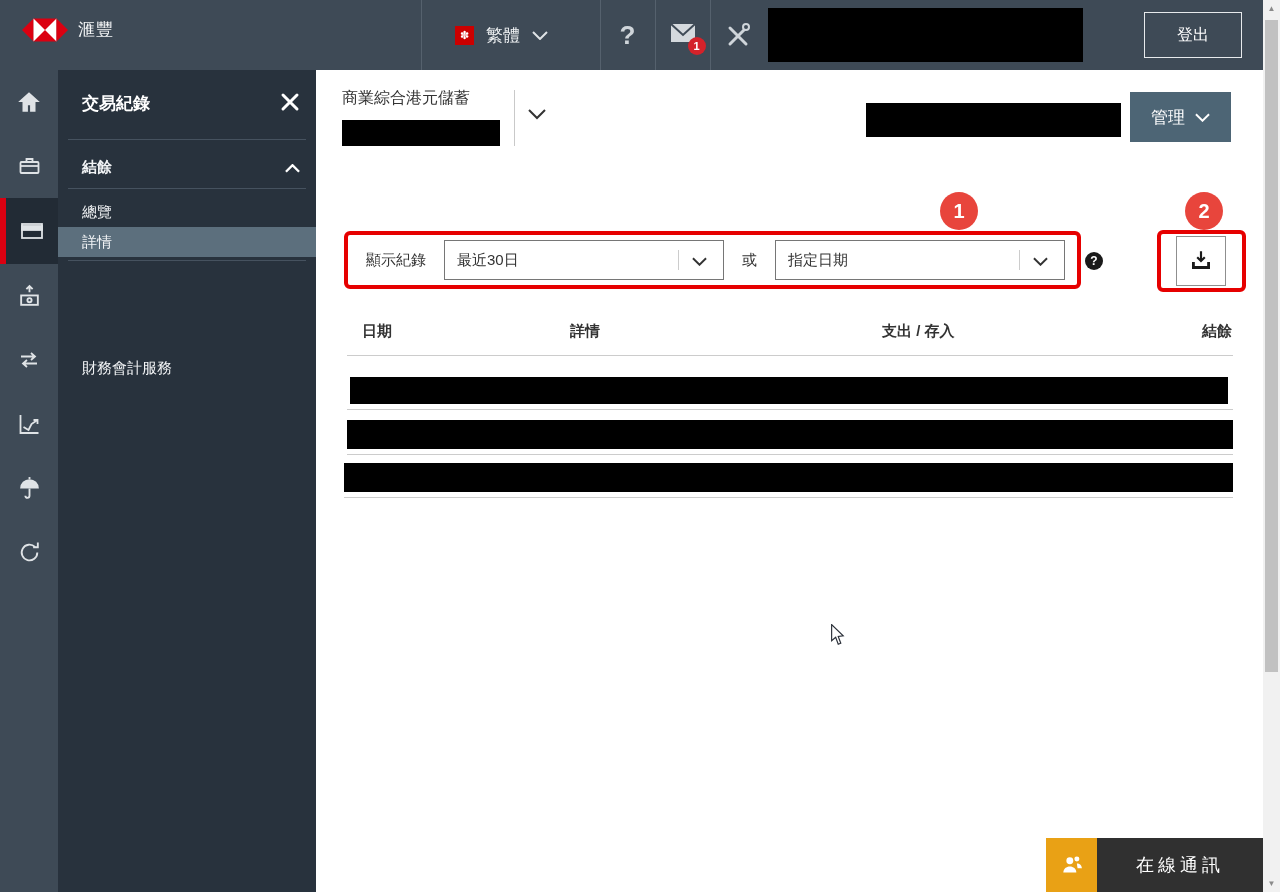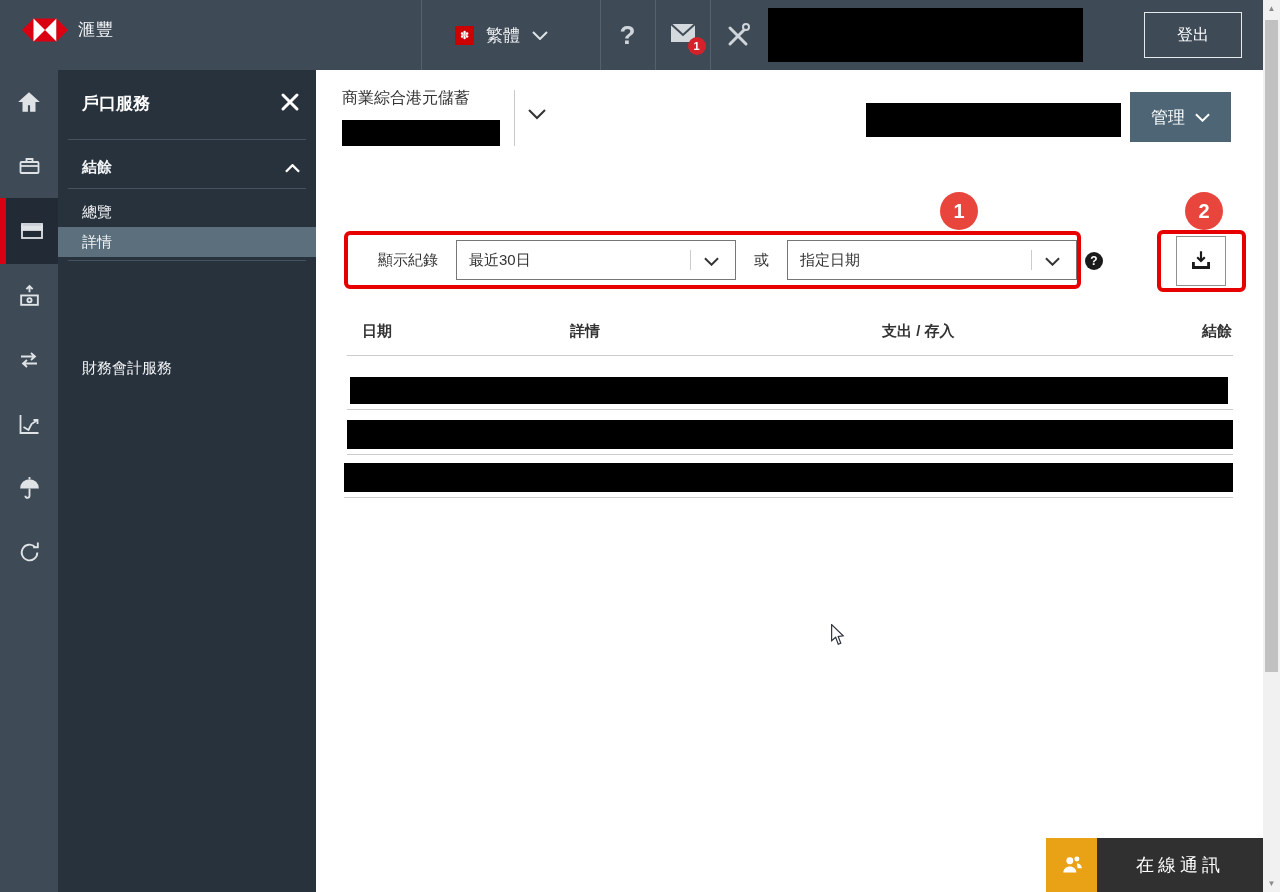--- a/index.html
+++ b/index.html
@@ -42,21 +42,21 @@
   .manage-btn { position:absolute; left:814px; top:22px; width:101px; height:50px; background:#4d6575; color:#fff; font-size:17px; display:flex; align-items:center; justify-content:center; gap:10px; cursor:pointer; }
 
   .tabbar { position:absolute; left:0; top:100px; width:947px; height:42px; background:#ececec; display:flex; padding-left:25px; }
   .tab { height:42px; padding:0 22px; display:flex; align-items:center; font-size:15px; color:#333; background:#ececec; cursor:pointer; position:relative; }
   .tab .tdiv { position:absolute; right:0; top:8px; bottom:0; width:1px; background:#c3c3c3; }
   .tab.active { background:#fff; border-top:4px solid #db0011; font-weight:bold; }
 
   .anno-box { position:absolute; border:4px solid #e60000; border-radius:6px; z-index:8; }
   .anno-circle { position:absolute; width:38px; height:38px; border-radius:50%; background:#e8453c; color:#fff; display:flex; align-items:center; justify-content:center; font-size:20px; font-weight:bold; z-index:9; }
 
-  .filter-row { position:absolute; left:28px; top:161px; width:737px; height:58px; display:flex; align-items:center; padding-left:30px; gap:18px; }
+  .filter-row { position:absolute; left:28px; top:161px; width:737px; height:58px; display:flex; align-items:center; padding-left:18px; gap:18px; }
   .filter-label { font-size:15px; color:#333; white-space:nowrap; }
   .select { height:40px; border:1px solid #767676; background:#fff; display:flex; align-items:center; padding:0 12px; font-size:15px; color:#333; cursor:pointer; position:relative; }
   .select .sdiv { position:absolute; right:44px; top:9px; bottom:9px; width:1px; background:#ccc; }
   .select .chev { position:absolute; right:16px; }
   .help { position:absolute; left:769px; top:182px; width:18px; height:18px; border-radius:50%; background:#1a1a1a; color:#fff; font-size:12px; font-weight:bold; display:flex; align-items:center; justify-content:center; cursor:pointer; }
   .dl-btn { position:absolute; left:860px; top:166px; width:50px; height:50px; border:1px solid #8f8f8f; background:#fff; display:flex; align-items:center; justify-content:center; cursor:pointer; }
 
   .th { position:absolute; top:252px; font-size:15px; font-weight:bold; color:#333; }
   .h-div { position:absolute; height:1px; background:#ccc; }
 
@@ -170,21 +170,21 @@
   </div>
   <div class="rail-item" style="top:450px">
     <svg width="25" height="25" viewBox="0 0 24 24">
         <path d="M19.5 12 a7.5 7.5 0 1 1 -2.2 -5.3"></path>
         <path d="M20 2.5 V7 h-4.5" fill="none"></path>
       </svg>
   </div>
 </div>
 
 <div class="panel">
-  <div class="panel-title">戶口服務</div>
+  <div class="panel-title">交易紀錄</div>
   <div class="panel-close">
     <svg width="20" height="20" viewBox="0 0 20 20">
         <path d="M3 3 L17 17 M17 3 L3 17" stroke="#fff" stroke-width="3" stroke-linecap="round"></path>
       </svg>
   </div>
   <div class="p-div" style="top:69px"></div>
 
   <div class="p-item" style="top:82px; font-weight:bold">
     <span>結餘</span>
     <span class="chev"><svg width="15" height="9" viewBox="0 0 16 9">

